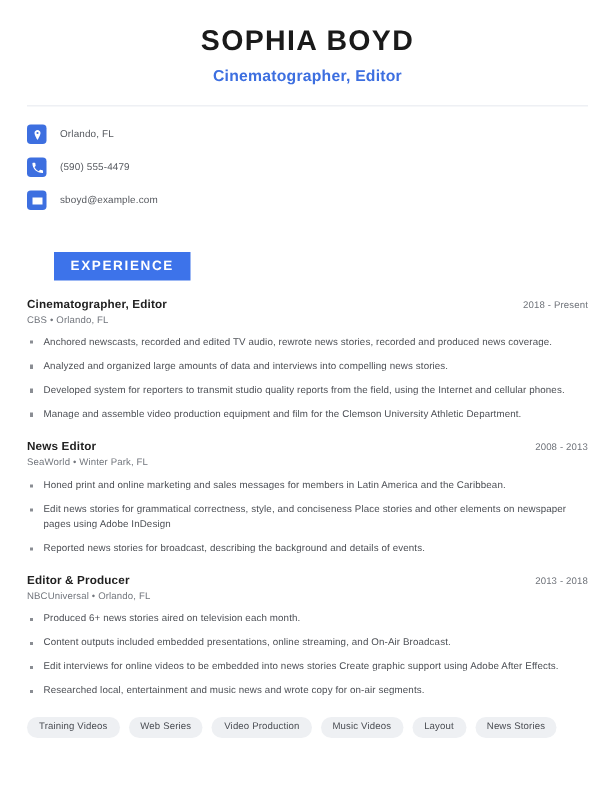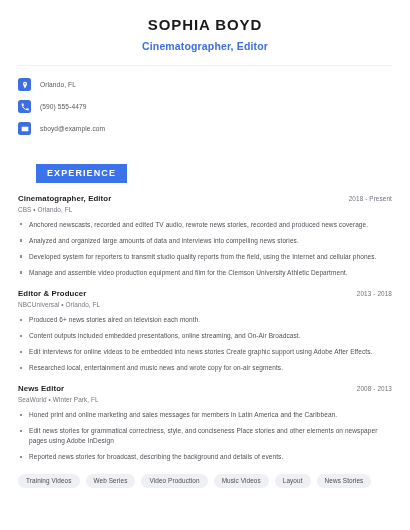--- a/index.html
+++ b/index.html
@@ -20,21 +20,21 @@
     padding: 0;
     position: relative;
   }
 
   
   .header {
     text-align: center;
     padding: 16px 20px 0 20px;
   }
   .name {
-    font-size: 15px;
+    font-size: 19px;
     font-weight: bold;
     letter-spacing: 0.9px;
     color: #1a1a1a;
     line-height: 1.25;
   }
   .title {
     font-size: 10.5px;
     font-weight: bold;
     color: #3d6fe0;
     letter-spacing: 0.15px;
@@ -216,45 +216,45 @@
       <ul class="bullets">
         <li>Anchored newscasts, recorded and edited TV audio, rewrote news stories, recorded and produced news coverage.</li>
         <li>Analyzed and organized large amounts of data and interviews into compelling news stories.</li>
         <li>Developed system for reporters to transmit studio quality reports from the field, using the Internet and cellular phones.</li>
         <li>Manage and assemble video production equipment and film for the Clemson University Athletic Department.</li>
       </ul>
     </div>
 
     <div class="exp-block">
       <div class="exp-head">
+        <div class="exp-role">News Editor</div>
+        <div class="exp-dates">2008 - 2013</div>
+      </div>
+      <div class="exp-company">SeaWorld • Winter Park, FL</div>
+      <ul class="bullets">
+        <li>Honed print and online marketing and sales messages for members in Latin America and the Caribbean.</li>
+        <li>Edit news stories for grammatical correctness, style, and conciseness Place stories and other elements on newspaper pages using Adobe InDesign</li>
+        <li>Reported news stories for broadcast, describing the background and details of events.</li>
+      </ul>
+    </div>
+
+    <div class="exp-block">
+      <div class="exp-head">
         <div class="exp-role">Editor &amp; Producer</div>
         <div class="exp-dates">2013 - 2018</div>
       </div>
       <div class="exp-company">NBCUniversal • Orlando, FL</div>
       <ul class="bullets">
         <li>Produced 6+ news stories aired on television each month.</li>
         <li>Content outputs included embedded presentations, online streaming, and On-Air Broadcast.</li>
         <li>Edit interviews for online videos to be embedded into news stories Create graphic support using Adobe After Effects.</li>
         <li>Researched local, entertainment and music news and wrote copy for on-air segments.</li>
       </ul>
     </div>
 
-    <div class="exp-block">
-      <div class="exp-head">
-        <div class="exp-role">News Editor</div>
-        <div class="exp-dates">2008 - 2013</div>
-      </div>
-      <div class="exp-company">SeaWorld • Winter Park, FL</div>
-      <ul class="bullets">
-        <li>Honed print and online marketing and sales messages for members in Latin America and the Caribbean.</li>
-        <li>Edit news stories for grammatical correctness, style, and conciseness Place stories and other elements on newspaper pages using Adobe InDesign</li>
-        <li>Reported news stories for broadcast, describing the background and details of events.</li>
-      </ul>
-    </div>
-
   </div>
 
 
   <div class="skills-area">
     <div class="chips">
       <span class="chip">Training Videos</span>
       <span class="chip">Web Series</span>
       <span class="chip">Video Production</span>
       <span class="chip">Music Videos</span>
       <span class="chip">Layout</span>

